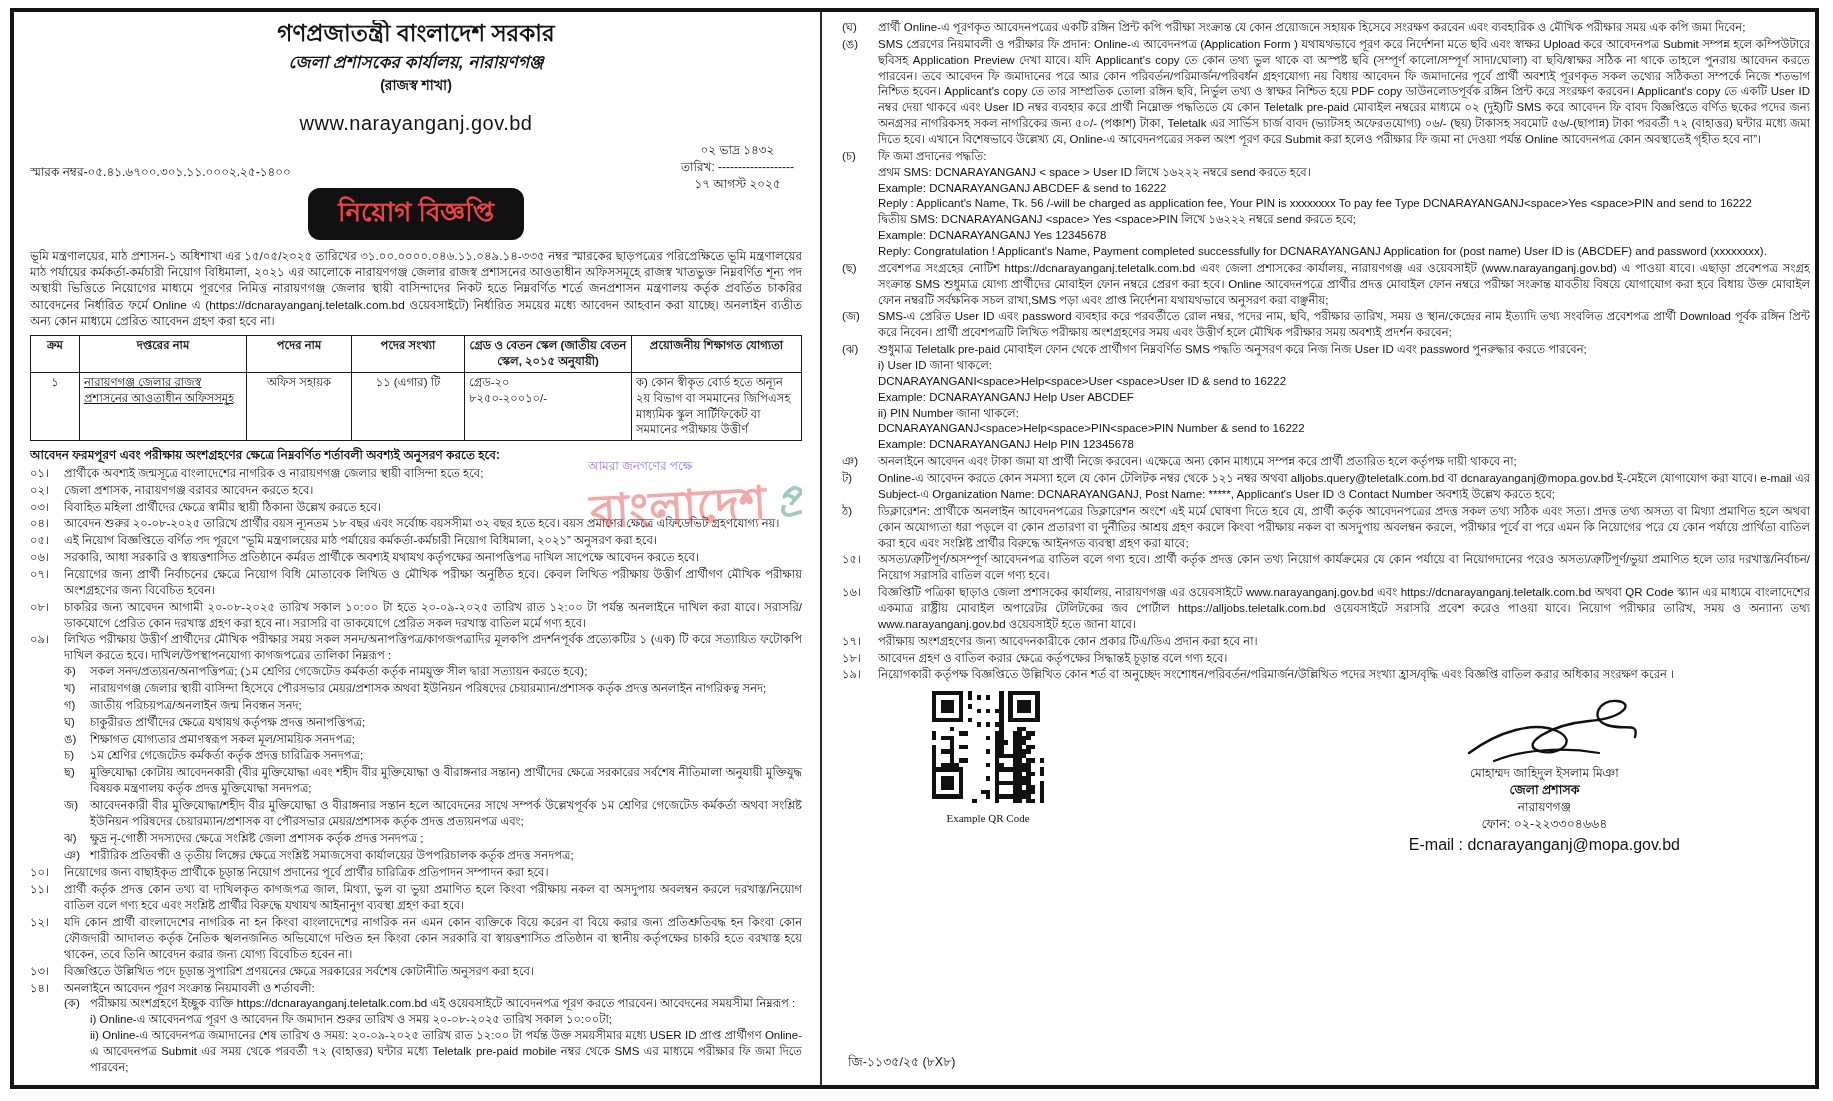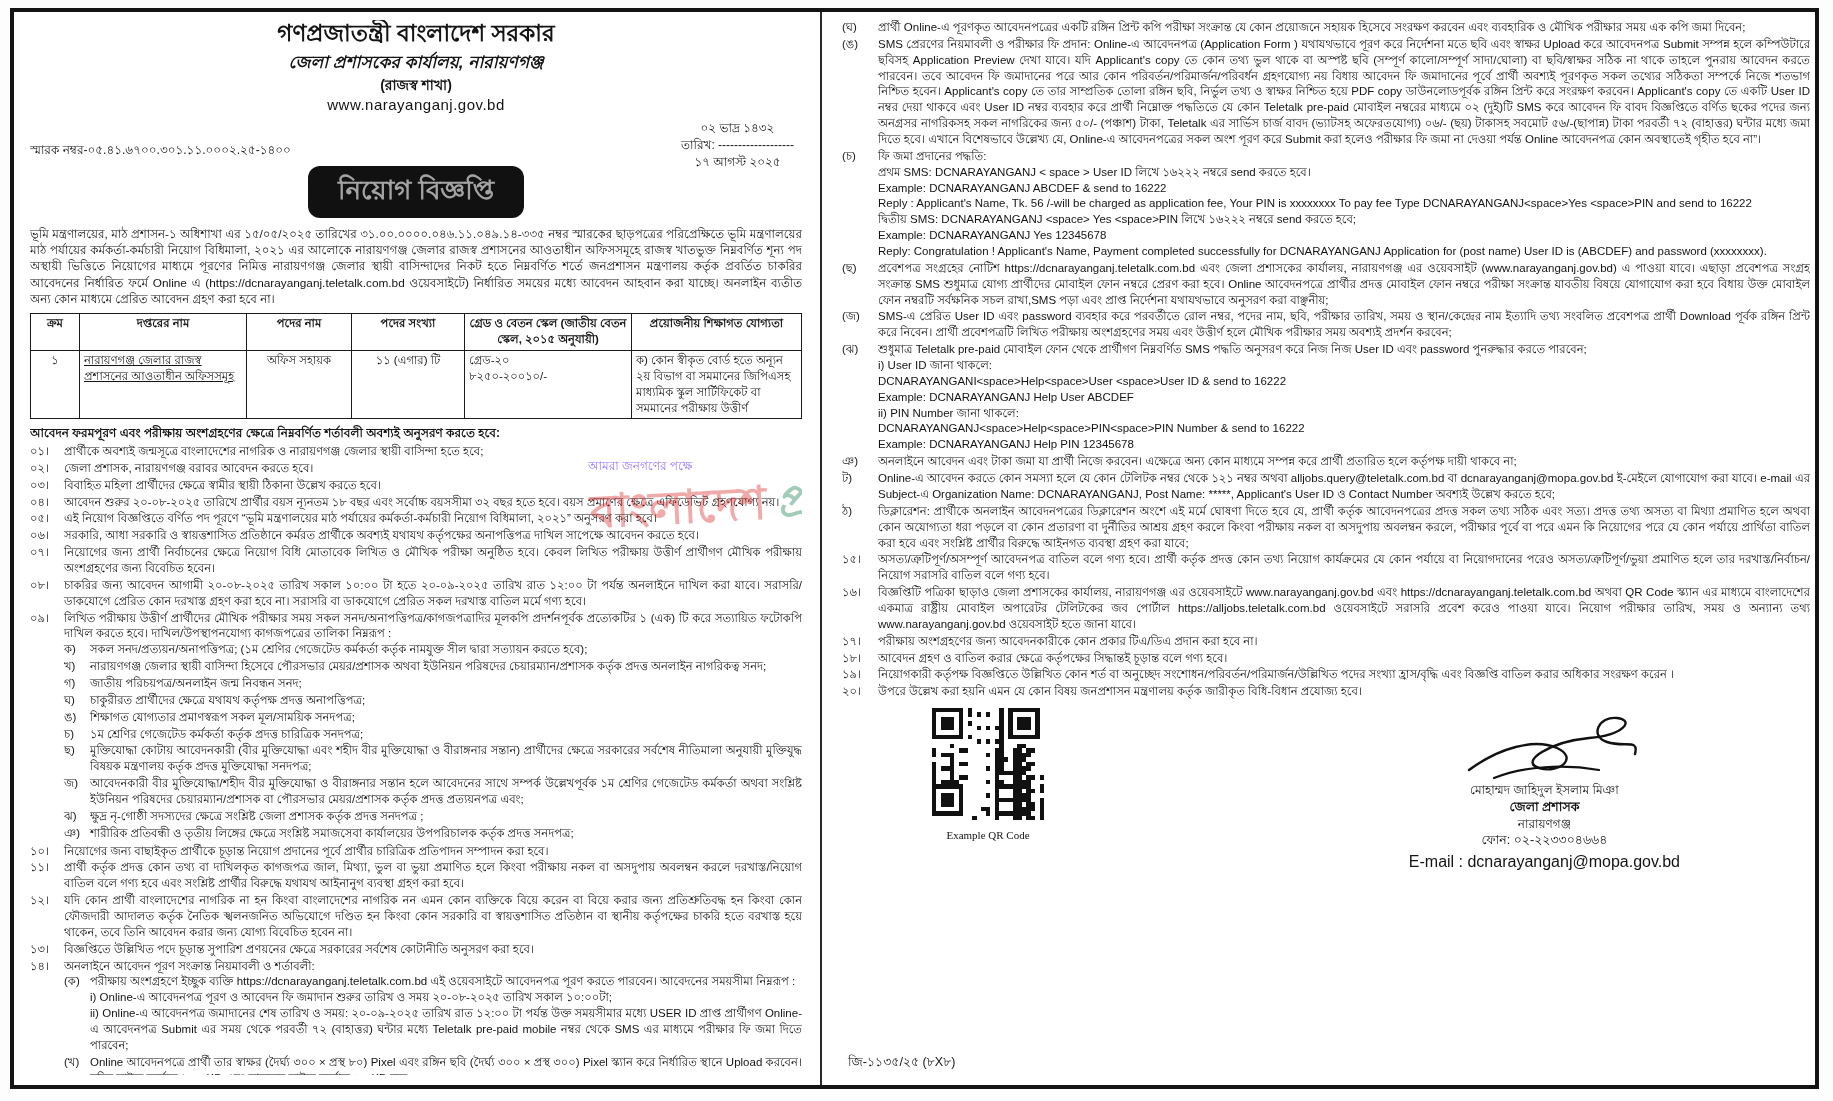--- a/index.html
+++ b/index.html
@@ -8,26 +8,26 @@
   .divider{position:absolute;left:820px;top:12px;bottom:16px;width:2px;background:#2a2a2a;}
   .col{position:absolute;top:20px;bottom:26px;overflow:hidden;font-size:11.5px;line-height:1.38;}
   .col-left{left:30px;width:772px;}
   .col-right{left:842px;width:968px;}
 
   
   .doc-header{text-align:center;}
   .h-govt{font-size:23px;font-weight:bold;line-height:1.2;}
   .h-office{font-size:17px;font-weight:bold;margin-top:3px;font-style:italic;}
   .h-branch{font-size:14px;font-weight:bold;margin-top:2px;}
-  .h-site{font-size:15px;margin-top:0;letter-spacing:.5px;text-align:center;}
+  .h-site{font-size:20px;margin-top:15px;letter-spacing:.5px;text-align:center;}
   .memo-row{position:relative;margin-top:10px;height:46px;}
   .memo-no{position:absolute;left:0;top:16px;font-size:12px;}
   .date-block{position:absolute;right:8px;top:-6px;text-align:center;font-size:12px;line-height:1.4;}
   .title-badge-wrap{text-align:center;margin:-6px 0 8px 0;}
-  .title-badge{display:inline-block;background:#111;color:#a3a3a3;font-size:26px;font-weight:bold;padding:7px 30px 9px;border-radius:12px;}
+  .title-badge{display:inline-block;background:#111;color:#ef4444;font-size:26px;font-weight:bold;padding:7px 30px 9px;border-radius:12px;}
   .intro{text-align:justify;font-size:11.8px;}
 
   
   table.post-table{border-collapse:collapse;width:100%;margin:6px 0 6px;font-size:11.5px;}
   .post-table th,.post-table td{border:1.6px solid #1b1b1b;padding:2px 4px;vertical-align:top;}
   .post-table th{font-weight:bold;text-align:center;}
   .post-table td{white-space:pre-line;}
   .post-table td:nth-child(1){text-align:center;width:40px;}
   .post-table td:nth-child(2){width:158px;text-decoration:underline;}
   .post-table td:nth-child(3){text-align:center;width:96px;}
@@ -245,24 +245,20 @@
           <span class="li-label">১৭।</span>
           <div class="li-body">পরীক্ষায় অংশগ্রহণের জন্য আবেদনকারীকে কোন প্রকার টিএ/ডিএ প্রদান করা হবে না।</div>
         </div>
         <div class="li">
           <span class="li-label">১৮।</span>
           <div class="li-body">আবেদন গ্রহণ ও বাতিল করার ক্ষেত্রে কর্তৃপক্ষের সিদ্ধান্তই চূড়ান্ত বলে গণ্য হবে।</div>
         </div>
         <div class="li">
           <span class="li-label">১৯।</span>
           <div class="li-body">নিয়োগকারী কর্তৃপক্ষ বিজ্ঞপ্তিতে উল্লিখিত কোন শর্ত বা অনুচ্ছেদ সংশোধন/পরিবর্তন/পরিমার্জন/উল্লিখিত পদের সংখ্যা হ্রাস/বৃদ্ধি এবং বিজ্ঞপ্তি বাতিল করার অধিকার সংরক্ষণ করেন ।</div>
-        </div>
-        <div class="li">
-          <span class="li-label">২০।</span>
-          <div class="li-body">উপরে উল্লেখ করা হয়নি এমন যে কোন বিষয় জনপ্রশাসন মন্ত্রণালয় কর্তৃক জারীকৃত বিধি-বিধান প্রযোজ্য হবে।</div>
         </div>
       </div>
 
 
     <div class="foot-row">
       <div class="qr-block">
         <svg id="qr-svg" width="112" height="112" viewBox="0 0 25 25" shape-rendering="crispEdges">
             <rect x="0" y="0" width="25" height="25" fill="#fff"></rect>
             <rect x="8" y="0" width="1" height="1" fill="#111"></rect>
             <rect x="15" y="0" width="1" height="1" fill="#111"></rect>

